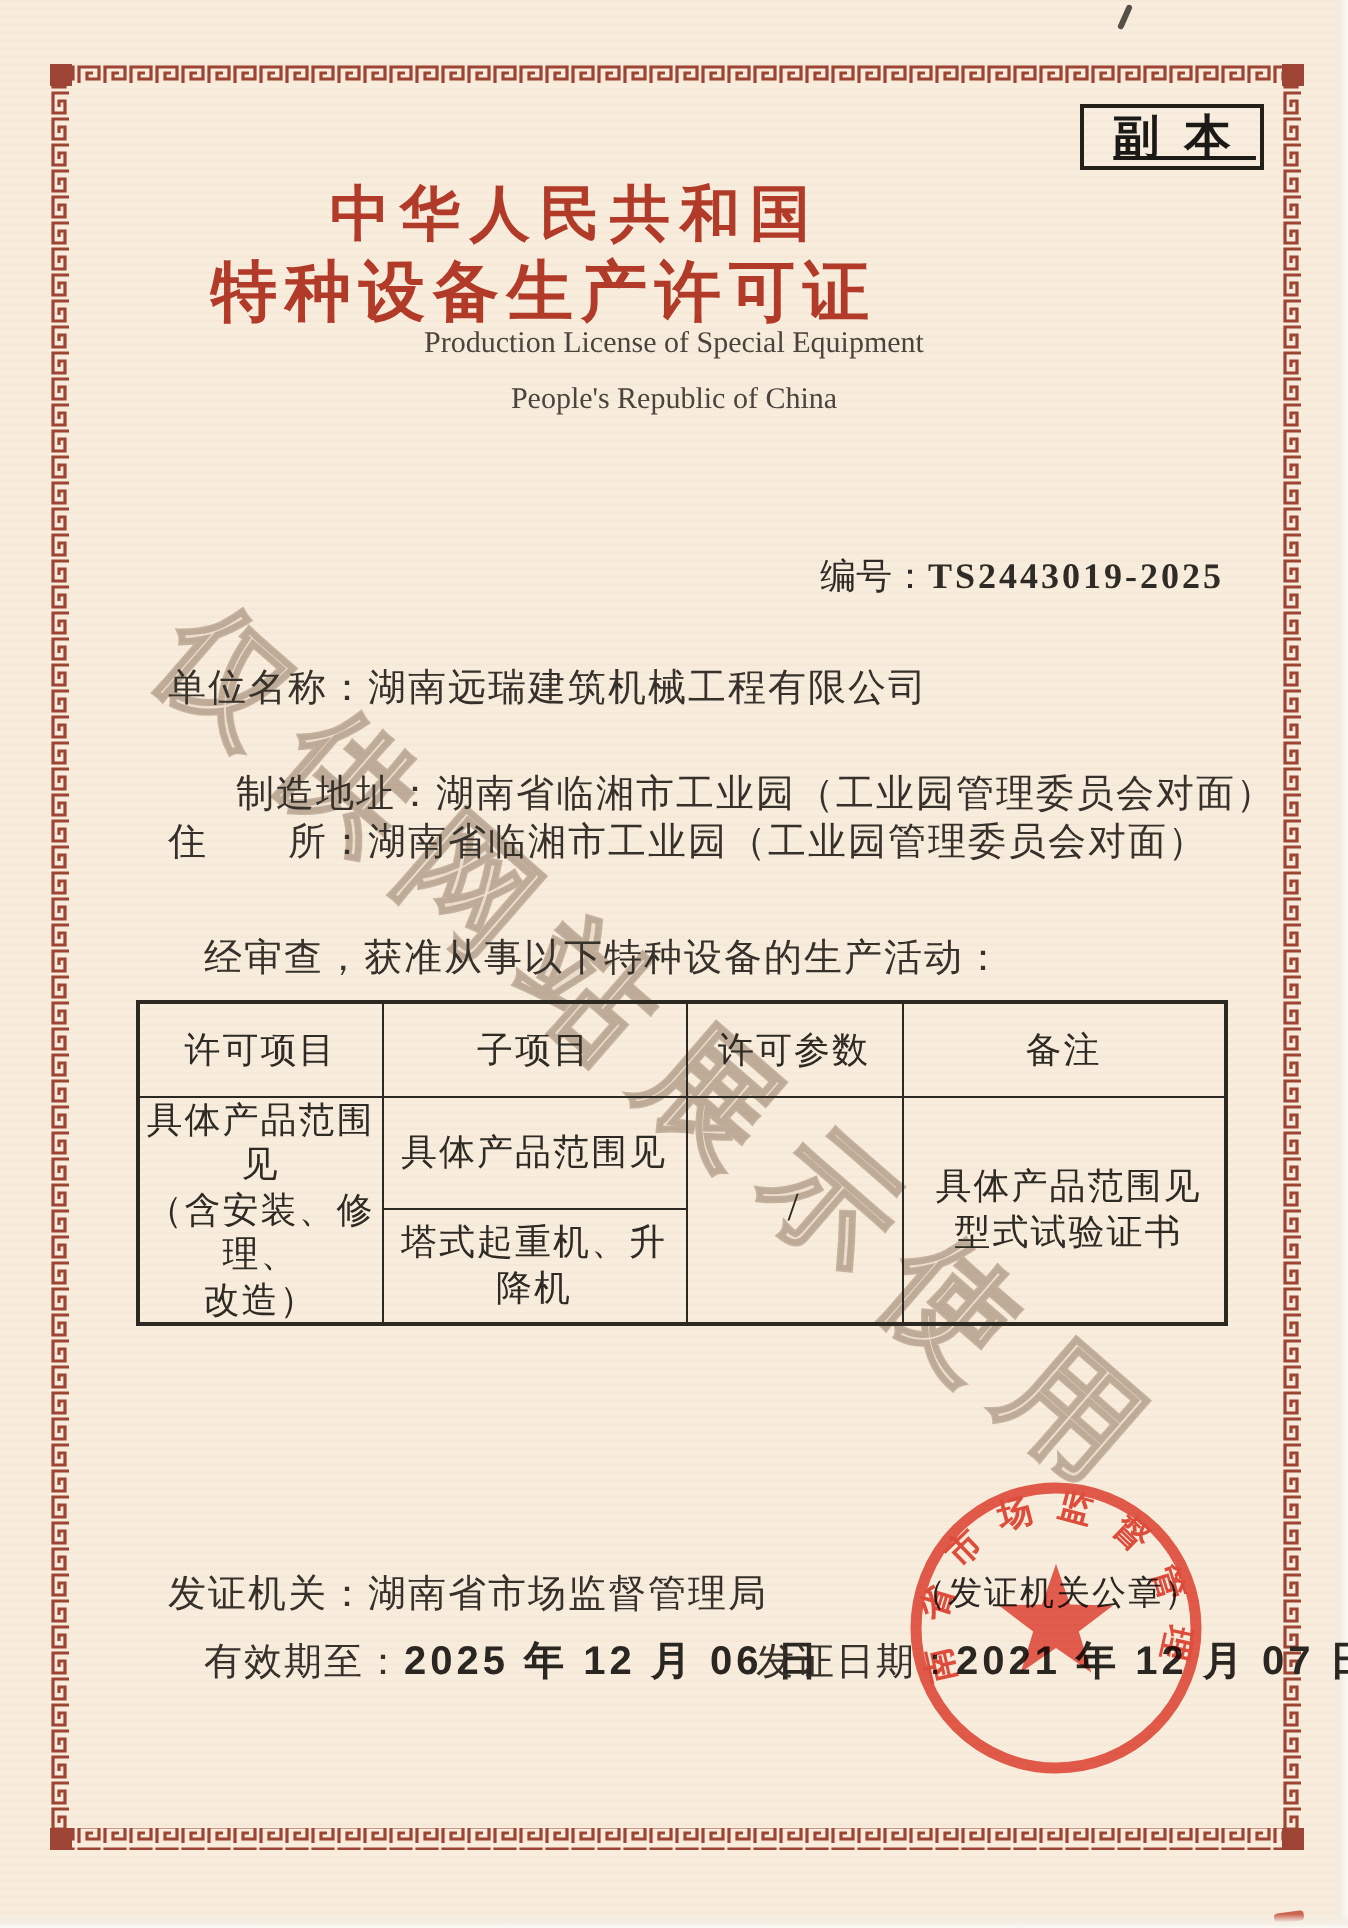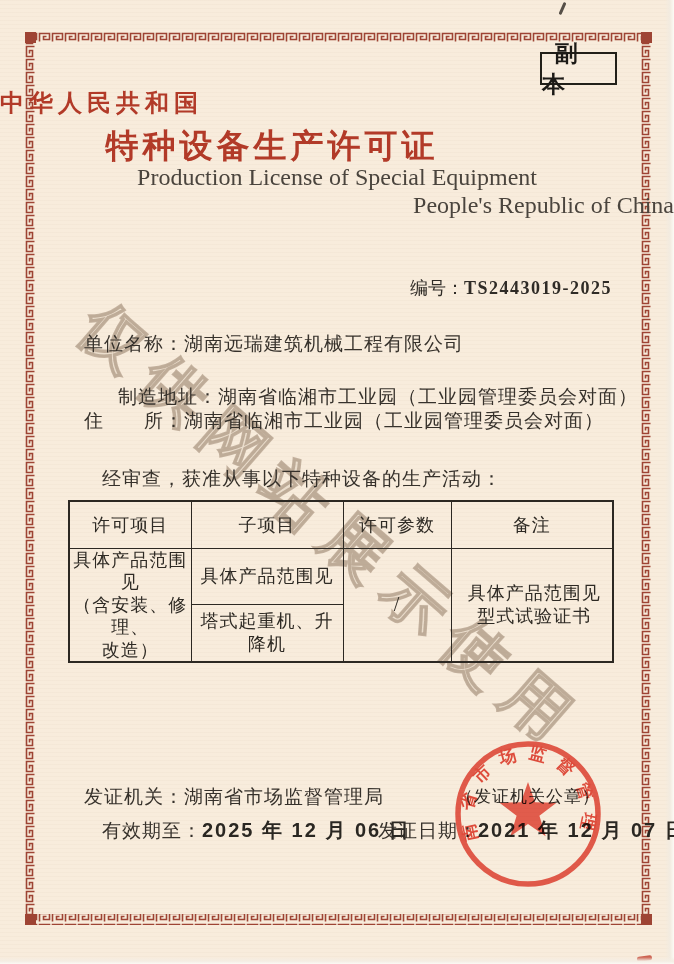--- a/index.html
+++ b/index.html
@@ -18,33 +18,34 @@
       var(--paper);
     color:var(--ink);
   }
   .edge-right{position:absolute;top:0;right:0;width:9px;height:100%;
     background:linear-gradient(to right, rgba(255,255,255,0), #f2ebe0 55%, #fcfaf5);}
   .edge-bottom{position:absolute;left:0;bottom:0;width:100%;height:7px;
     background:linear-gradient(to bottom, rgba(255,255,255,0), #f4eee4 60%, #fbf9f4);}
   .border-svg{position:absolute;left:25px;top:32px;}
 
   .copy-badge{
-    position:absolute;left:540px;top:52px;width:77px;height:33px;
+    position:absolute;left:540px;top:52px;width:92px;height:33px;
     border:2px solid #222019;display:flex;align-items:center;justify-content:center;
     font-size:23px;font-weight:600;color:#1c1a16;letter-spacing:.55em;text-indent:.55em;
     background:rgba(255,255,255,.06);
-  }
-  .title-cn1{position:absolute;left:0;top:87px;width:575px;text-align:left;
-    font-size:24px;font-weight:bold;color:var(--title-red);letter-spacing:5px;}
+    text-decoration:underline;
+  }
+  .title-cn1{position:absolute;left:0;top:87px;width:575px;text-align:center;
+    font-size:30px;font-weight:bold;color:var(--title-red);letter-spacing:5px;}
   .title-cn2{position:absolute;left:0;top:124px;width:544px;text-align:center;
     font-size:33px;font-weight:bold;color:var(--title-red);letter-spacing:4px;}
   .title-en{position:absolute;left:0;width:674px;text-align:center;
-    font-size:24px;color:#4a443d;}
+    font-size:15px;color:#4a443d;}
   .title-en.l1{top:164px;}
-  .title-en.l2{top:192px;text-align:right;}
+  .title-en.l2{top:192px;}
 
   .license-no{position:absolute;top:276px;right:62px;font-size:18px;color:#2f2b26;}
   .license-no .num{font-family:"Liberation Serif","DejaVu Serif",serif;letter-spacing:1.5px;font-weight:bold;}
 
   .field-line{position:absolute;left:84px;font-size:19px;color:#36312b;letter-spacing:1px;white-space:nowrap;}
   .fl-company{top:331px;}
   .fl-residence{top:368px;margin-top:40px;}
   .fl-address{top:384px;margin-left:34px;}
   .approval-note{position:absolute;left:102px;top:466px;font-size:19px;color:#36312b;letter-spacing:1px;}
 

